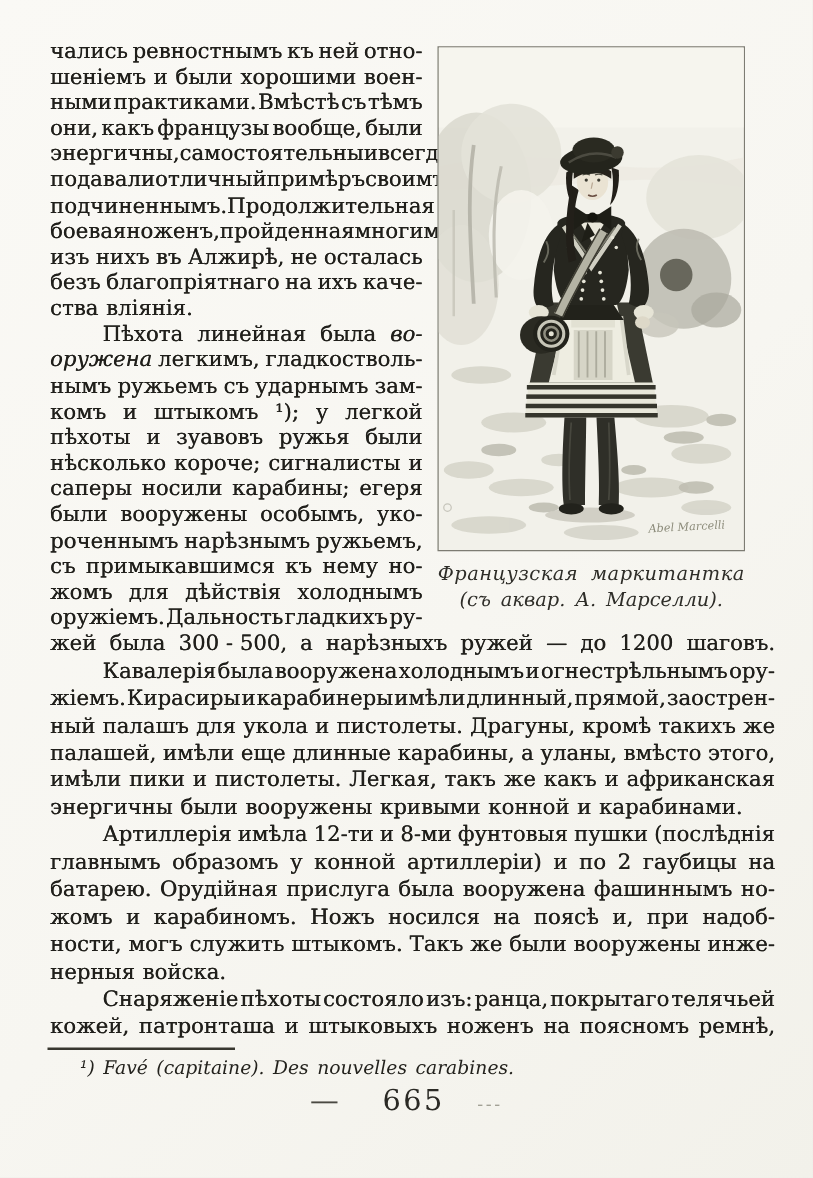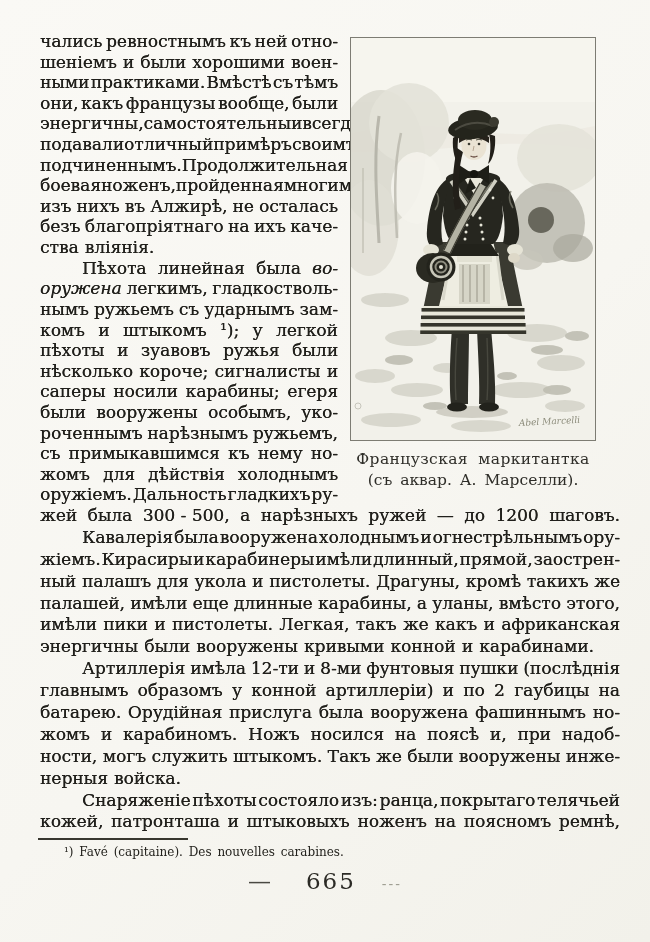--- a/index.html
+++ b/index.html
@@ -26,27 +26,27 @@
   .col-full{left:40px;top:505px;width:580px;text-align:center;}
   .col-full .line{height:21.9px;}
   
   .figure{
     position:absolute;left:350px;top:37px;width:246px;height:404px;
     border:1.5px solid #7d7c73;background:#f2f1ea;box-sizing:border-box;
   }
   .figure svg{display:block;width:100%;height:100%;}
   .caption{
     position:absolute;left:344px;top:449px;width:258px;
-    text-align:center;font-size:15.5px;line-height:20.5px;color:#2e2d28;
+    text-align:center;font-style:italic;font-size:15.5px;line-height:20.5px;color:#2e2d28;
   }
   .caption .cap1{word-spacing:5px;letter-spacing:.4px;}
   .caption .cap2{word-spacing:3px;}
   
   .footnote-rule{position:absolute;left:38px;top:838px;width:150px;height:2px;background:#38372f;}
-  .footnote{position:absolute;left:64px;top:845px;font-size:12px;color:#23221d;word-spacing:2px;}
+  .footnote{position:absolute;left:64px;top:845px;font-size:15px;color:#23221d;word-spacing:2px;font-style:italic;}
   
   .pageno{
     position:absolute;left:0;top:868px;width:650px;
     display:flex;justify-content:center;align-items:baseline;gap:26px;
     font-size:23px;color:#2b2a25;
   }
   .pageno .dash-left{color:#4a4942;letter-spacing:-1px;}
   .pageno .num{letter-spacing:2px;margin-left:10px;}
   .pageno .dash-right{color:#a09f93;font-size:14px;letter-spacing:2px;}
 </style>

